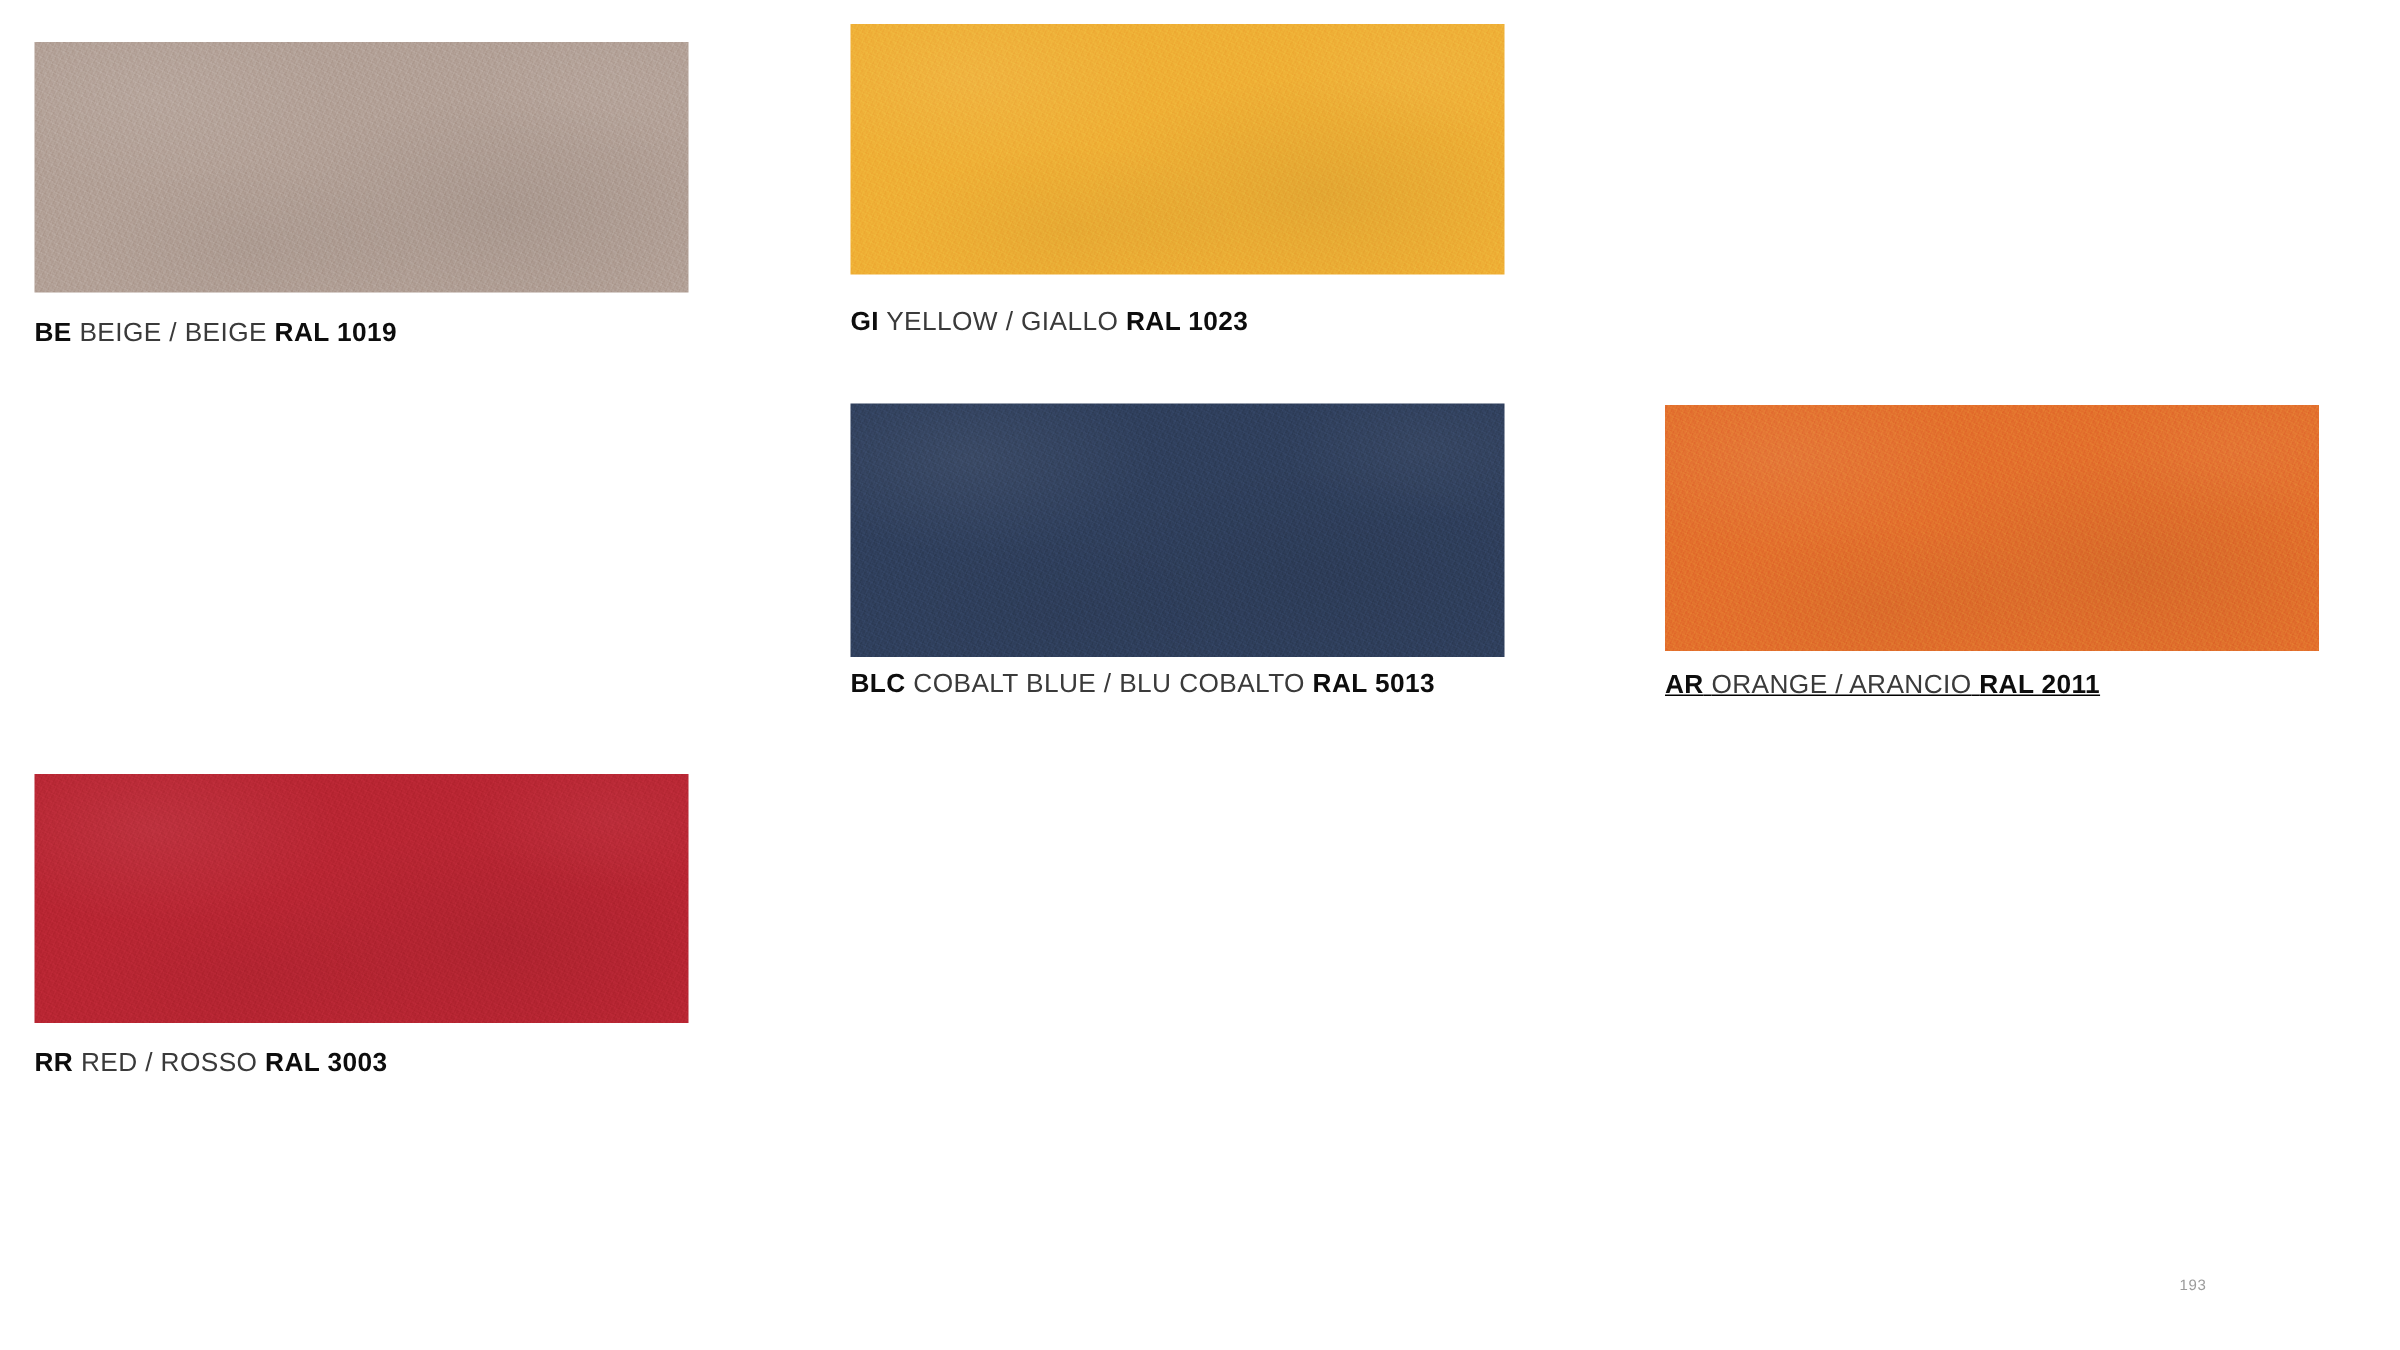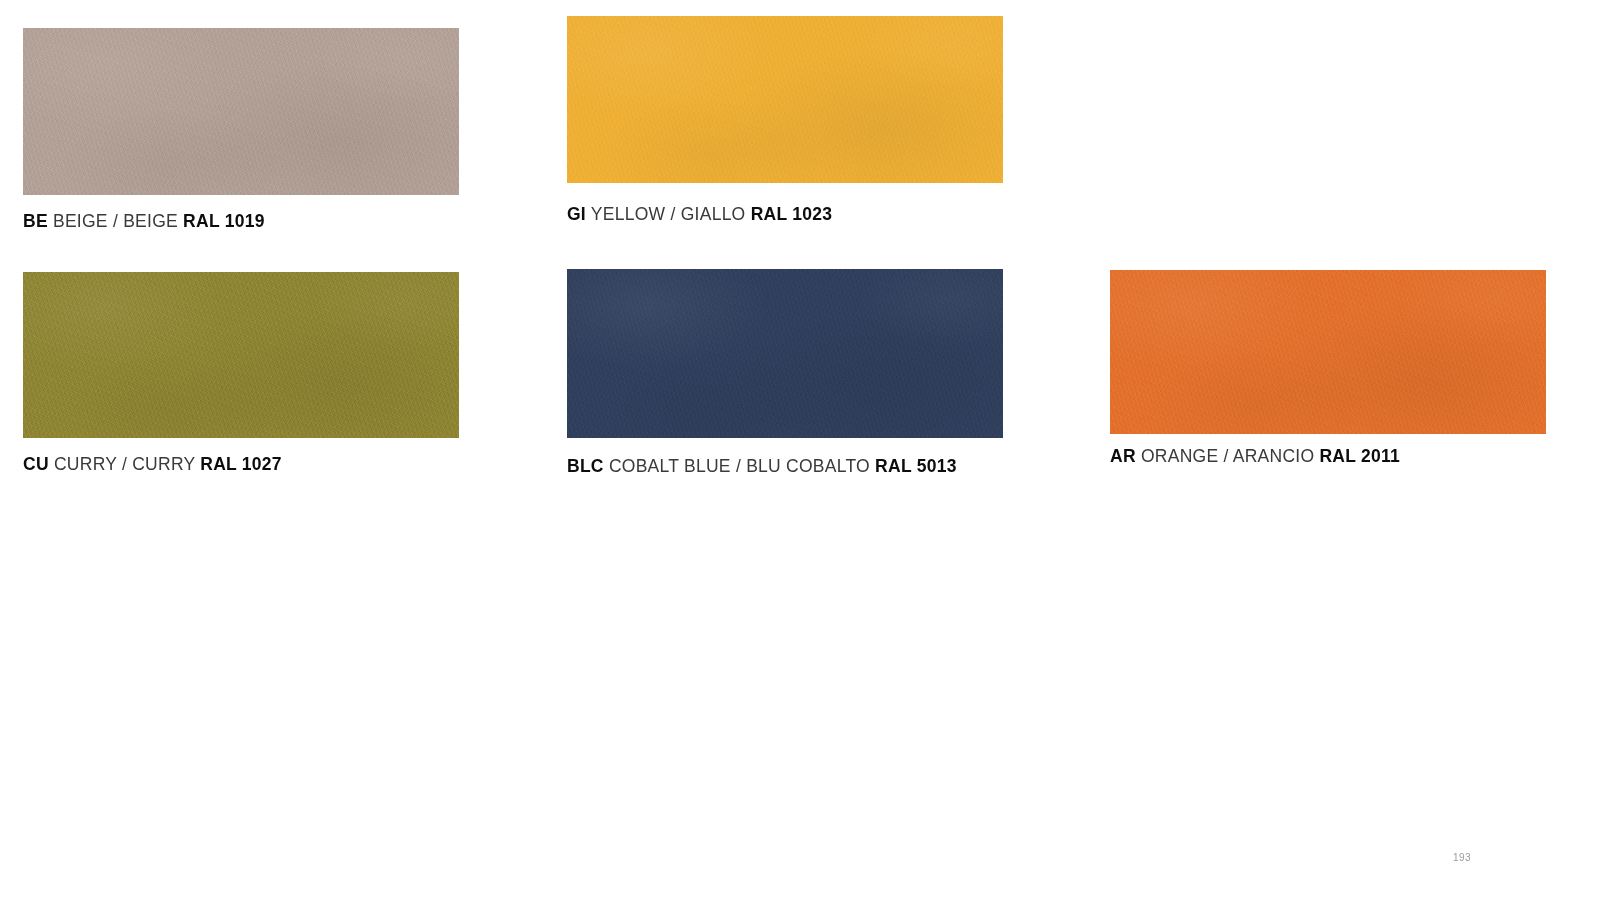--- a/index.html
+++ b/index.html
@@ -141,39 +141,39 @@
     </div>
 
     <div class="swatch-cell" style="left:567px; top:16px; width:436px;">
       <div class="swatch-chip" style="height: 167px; background-color: rgb(239, 175, 53);"></div>
       <div class="swatch-label" style="margin-top:21px;">
         <span class="code">GI</span><span> </span><span class="names">YELLOW / GIALLO</span><span> </span><span class="ral">RAL 1023</span>
       </div>
     </div>
 
 
-    <div class="swatch-cell" style="left:23px; top:272px; width:436px;">
-      <div class="swatch-chip" style="height: 166px; background-color: rgb(142, 132, 51);"></div>
-      <div class="swatch-label" style="margin-top:16px;">
-        <span class="code">CU</span><span> </span><span class="names">CURRY / CURRY</span><span> </span><span class="ral">RAL 1027</span>
-      </div>
-    </div>
 
     <div class="swatch-cell" style="left:567px; top:269px; width:436px;">
       <div class="swatch-chip" style="height: 169px; background-color: rgb(47, 63, 92);"></div>
-      <div class="swatch-label" style="margin-top:18px;">
+      <div class="swatch-label" style="margin-top:7px;">
         <span class="code">BLC</span><span> </span><span class="names">COBALT BLUE / BLU COBALTO</span><span> </span><span class="ral">RAL 5013</span>
       </div>
     </div>
 
-    <div class="swatch-cell" style="left:1110px; top:270px; width:436px;">
+    <div class="swatch-cell" style="left:1110px; top:270px; width:436px;text-decoration:underline;">
       <div class="swatch-chip" style="height: 164px; background-color: rgb(227, 112, 44);"></div>
       <div class="swatch-label" style="margin-top:12px;">
         <span class="code">AR</span><span> </span><span class="names">ORANGE / ARANCIO</span><span> </span><span class="ral">RAL 2011</span>
       </div>
     </div>
 
+    <div class="swatch-cell" style="left:23px; top:516px; width:436px;">
+      <div class="swatch-chip" style="height: 166px; background-color: rgb(184, 37, 50);"></div>
+      <div class="swatch-label" style="margin-top:16px;">
+        <span class="code">RR</span><span> </span><span class="names">RED / ROSSO</span><span> </span><span class="ral">RAL 3003</span>
+      </div>
+    </div>
 
   </div>
 
   <div class="folio" style="left:1453px; top:852px;">193</div>
 
 </div>
 
 </body></html>

